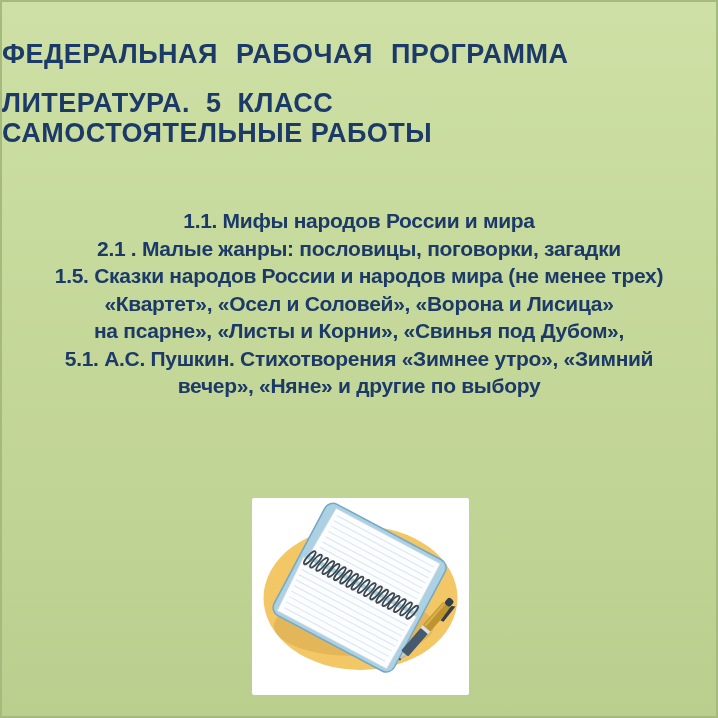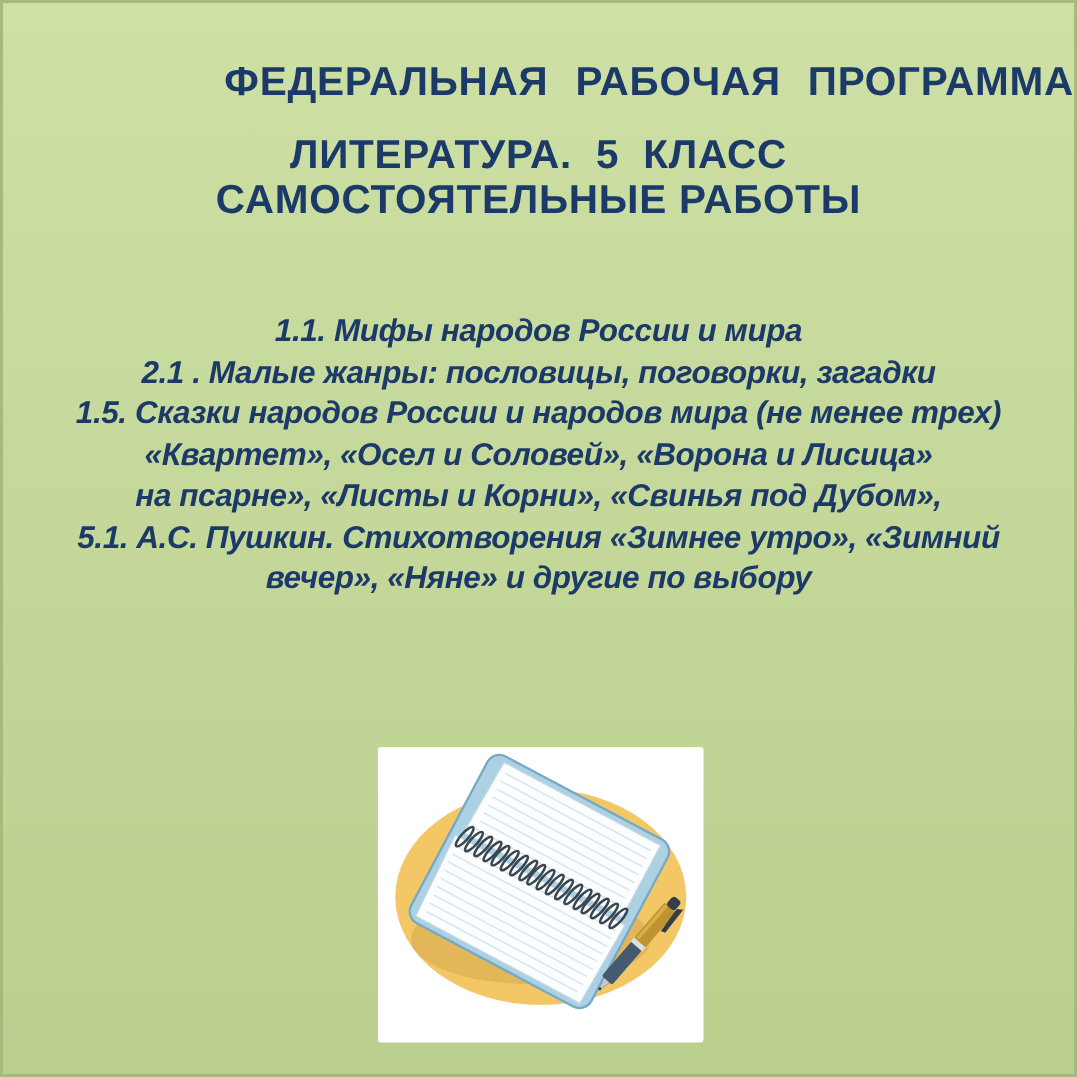--- a/index.html
+++ b/index.html
@@ -25,41 +25,41 @@
   body{font-family:"Liberation Sans",sans-serif;}
   .slide{
     position:relative;
     width:718px;height:718px;
     overflow:hidden;
     border:2px solid var(--border-green);
     background:linear-gradient(180deg,var(--background-top) 0%,var(--background-bottom) 100%);
   }
   .title{
     position:absolute;top:36px;left:0;right:0;
-    text-align:right;
+    text-align:left;
     font-size:27px;line-height:32px;font-weight:700;
     letter-spacing:.5px;word-spacing:10px;
     color:var(--text-navy);
     white-space:nowrap;
   }
   .subtitle{
     position:absolute;top:86px;left:0;right:0;
-    text-align:center;
+    text-align:left;
     color:var(--text-navy);
     font-size:27px;line-height:30px;font-weight:700;
     letter-spacing:.5px;
   }
   .subtitle-line{white-space:nowrap;}
   .subtitle-line.wide{word-spacing:8px;}
   .body-block{
     position:absolute;top:205px;left:0;right:0;
     text-align:center;
     color:var(--text-navy);
     font-size:21px;line-height:27.5px;
-    font-weight:700;font-style:italic;
+    font-weight:700;
     letter-spacing:-.3px;
   }
   .body-line{white-space:nowrap;}
   .illustration-card{
     position:absolute;
     left:250px;top:496px;width:217px;height:197px;
     background:var(--card-white);
     border-radius:2px;
   }
   .illustration-card svg{display:block;width:217px;height:197px;}

